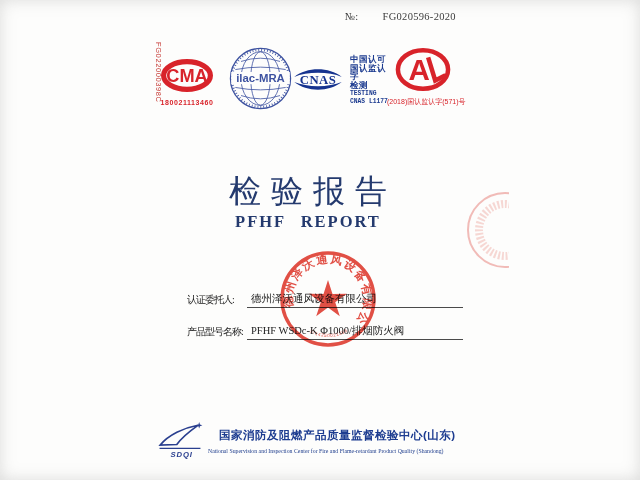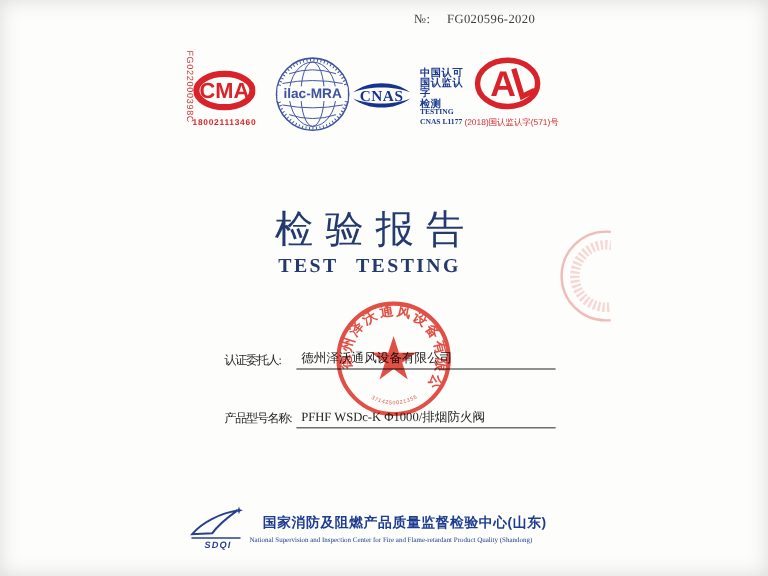--- a/index.html
+++ b/index.html
@@ -9,39 +9,39 @@
     font-family:"Liberation Serif", serif;
   }
   .page{
     position:absolute;inset:0;background:#fdfdfc;
     box-shadow:inset 0 0 16px rgba(130,130,130,.28);
   }
   .abs{position:absolute;}
 
   
   .report-no{left:345px;top:11px;font-size:10.5px;color:#3c3c3c;letter-spacing:.3px;white-space:nowrap;}
-  .report-no .val{margin-left:14px;}
+  .report-no .val{margin-left:24px;}
   .side-code{
     left:154px;top:42px;height:100px;
     writing-mode:vertical-rl;text-orientation:mixed;
     font-family:"Liberation Sans",sans-serif;
     font-size:7.5px;color:#c63a35;letter-spacing:.6px;
   }
 
   
   .cma-logo{left:161px;top:57px;width:52px;height:37px;}
   .cma-number{
     left:150px;top:99px;width:74px;text-align:center;
     font-family:"Liberation Sans",sans-serif;
     font-size:7px;font-weight:bold;color:#d8232a;letter-spacing:.6px;
   }
   .ilac-logo{left:228px;top:46px;width:65px;height:65px;}
   .cnas-logo{left:290px;top:61px;width:56px;height:37px;}
   .accred{left:350px;top:56px;width:42px;color:#1b3a8f;
-    font-family:Liberation Serif, serif;}
+    font-family:Liberation Mono, monospace;}
   .accred .zh{font-size:8.5px;font-weight:bold;line-height:8.5px;letter-spacing:.5px;}
   .accred .en{font-size:6.3px;font-weight:bold;line-height:7.5px;white-space:nowrap;}
   .cal-logo{left:394px;top:47px;width:58px;height:45px;}
   .cal-caption{left:387px;top:97px;font-size:7px;color:#d8232a;
     font-family:"Liberation Sans",sans-serif;white-space:nowrap;}
 
   
   .title-zh{
     left:147px;top:170px;width:322px;text-align:center;
     font-family:"Liberation Sans",sans-serif;
@@ -49,21 +49,21 @@
     letter-spacing:10px;text-indent:10px;white-space:nowrap;
   }
   .title-en{
     left:147px;top:212px;width:322px;text-align:center;
     font-size:16.5px;font-weight:bold;color:#243a6e;
     letter-spacing:2px;word-spacing:9px;white-space:nowrap;
   }
 
   
   .fields{left:187px;top:293px;width:276px;}
-  .frow{display:flex;align-items:flex-end;height:15px;margin-bottom:34px;}
+  .frow{display:flex;align-items:flex-end;height:15px;margin-bottom:17px;}
   .flabel{
     flex:none;width:60px;font-size:10px;letter-spacing:-1px;
     color:#1c1c1c;white-space:nowrap;padding-bottom:1px;
   }
   .fvalue{
     flex:1;border-bottom:1px solid #4a4a4a;font-size:10.5px;color:#222;
     white-space:nowrap;padding:0 0 1px 4px;
   }
 
   
@@ -124,21 +124,21 @@
   </div>
 
   <svg class="abs cal-logo" viewBox="0 0 88 70">
     <ellipse cx="44" cy="35" rx="39" ry="30" fill="none" stroke="#d8232a" stroke-width="7"></ellipse>
     <text x="38" y="51" text-anchor="middle" font-family="Liberation Sans, sans-serif" font-size="46" font-weight="bold" fill="#d8232a">A</text>
     <polyline points="52,16 63,52 79,44" fill="none" stroke="#d8232a" stroke-width="7"></polyline>
   </svg>
   <div class="abs cal-caption">(2018)国认监认字(571)号</div>
 
   <div class="abs title-zh">检验报告</div>
-  <div class="abs title-en">TEST TESTING</div>
+  <div class="abs title-en">PFHF REPORT</div>
 
   <div class="abs stamp-edge-wrap">
     <svg viewBox="0 0 84 84">
       <circle cx="46" cy="42" r="37" fill="none" stroke="rgba(222,80,70,.38)" stroke-width="2"></circle>
       <circle cx="46" cy="42" r="26" fill="none" stroke="rgba(222,80,70,.22)" stroke-width="8" stroke-dasharray="2 1.8"></circle>
     </svg>
   </div>
 
   <div class="abs fields">
     <div class="frow">

